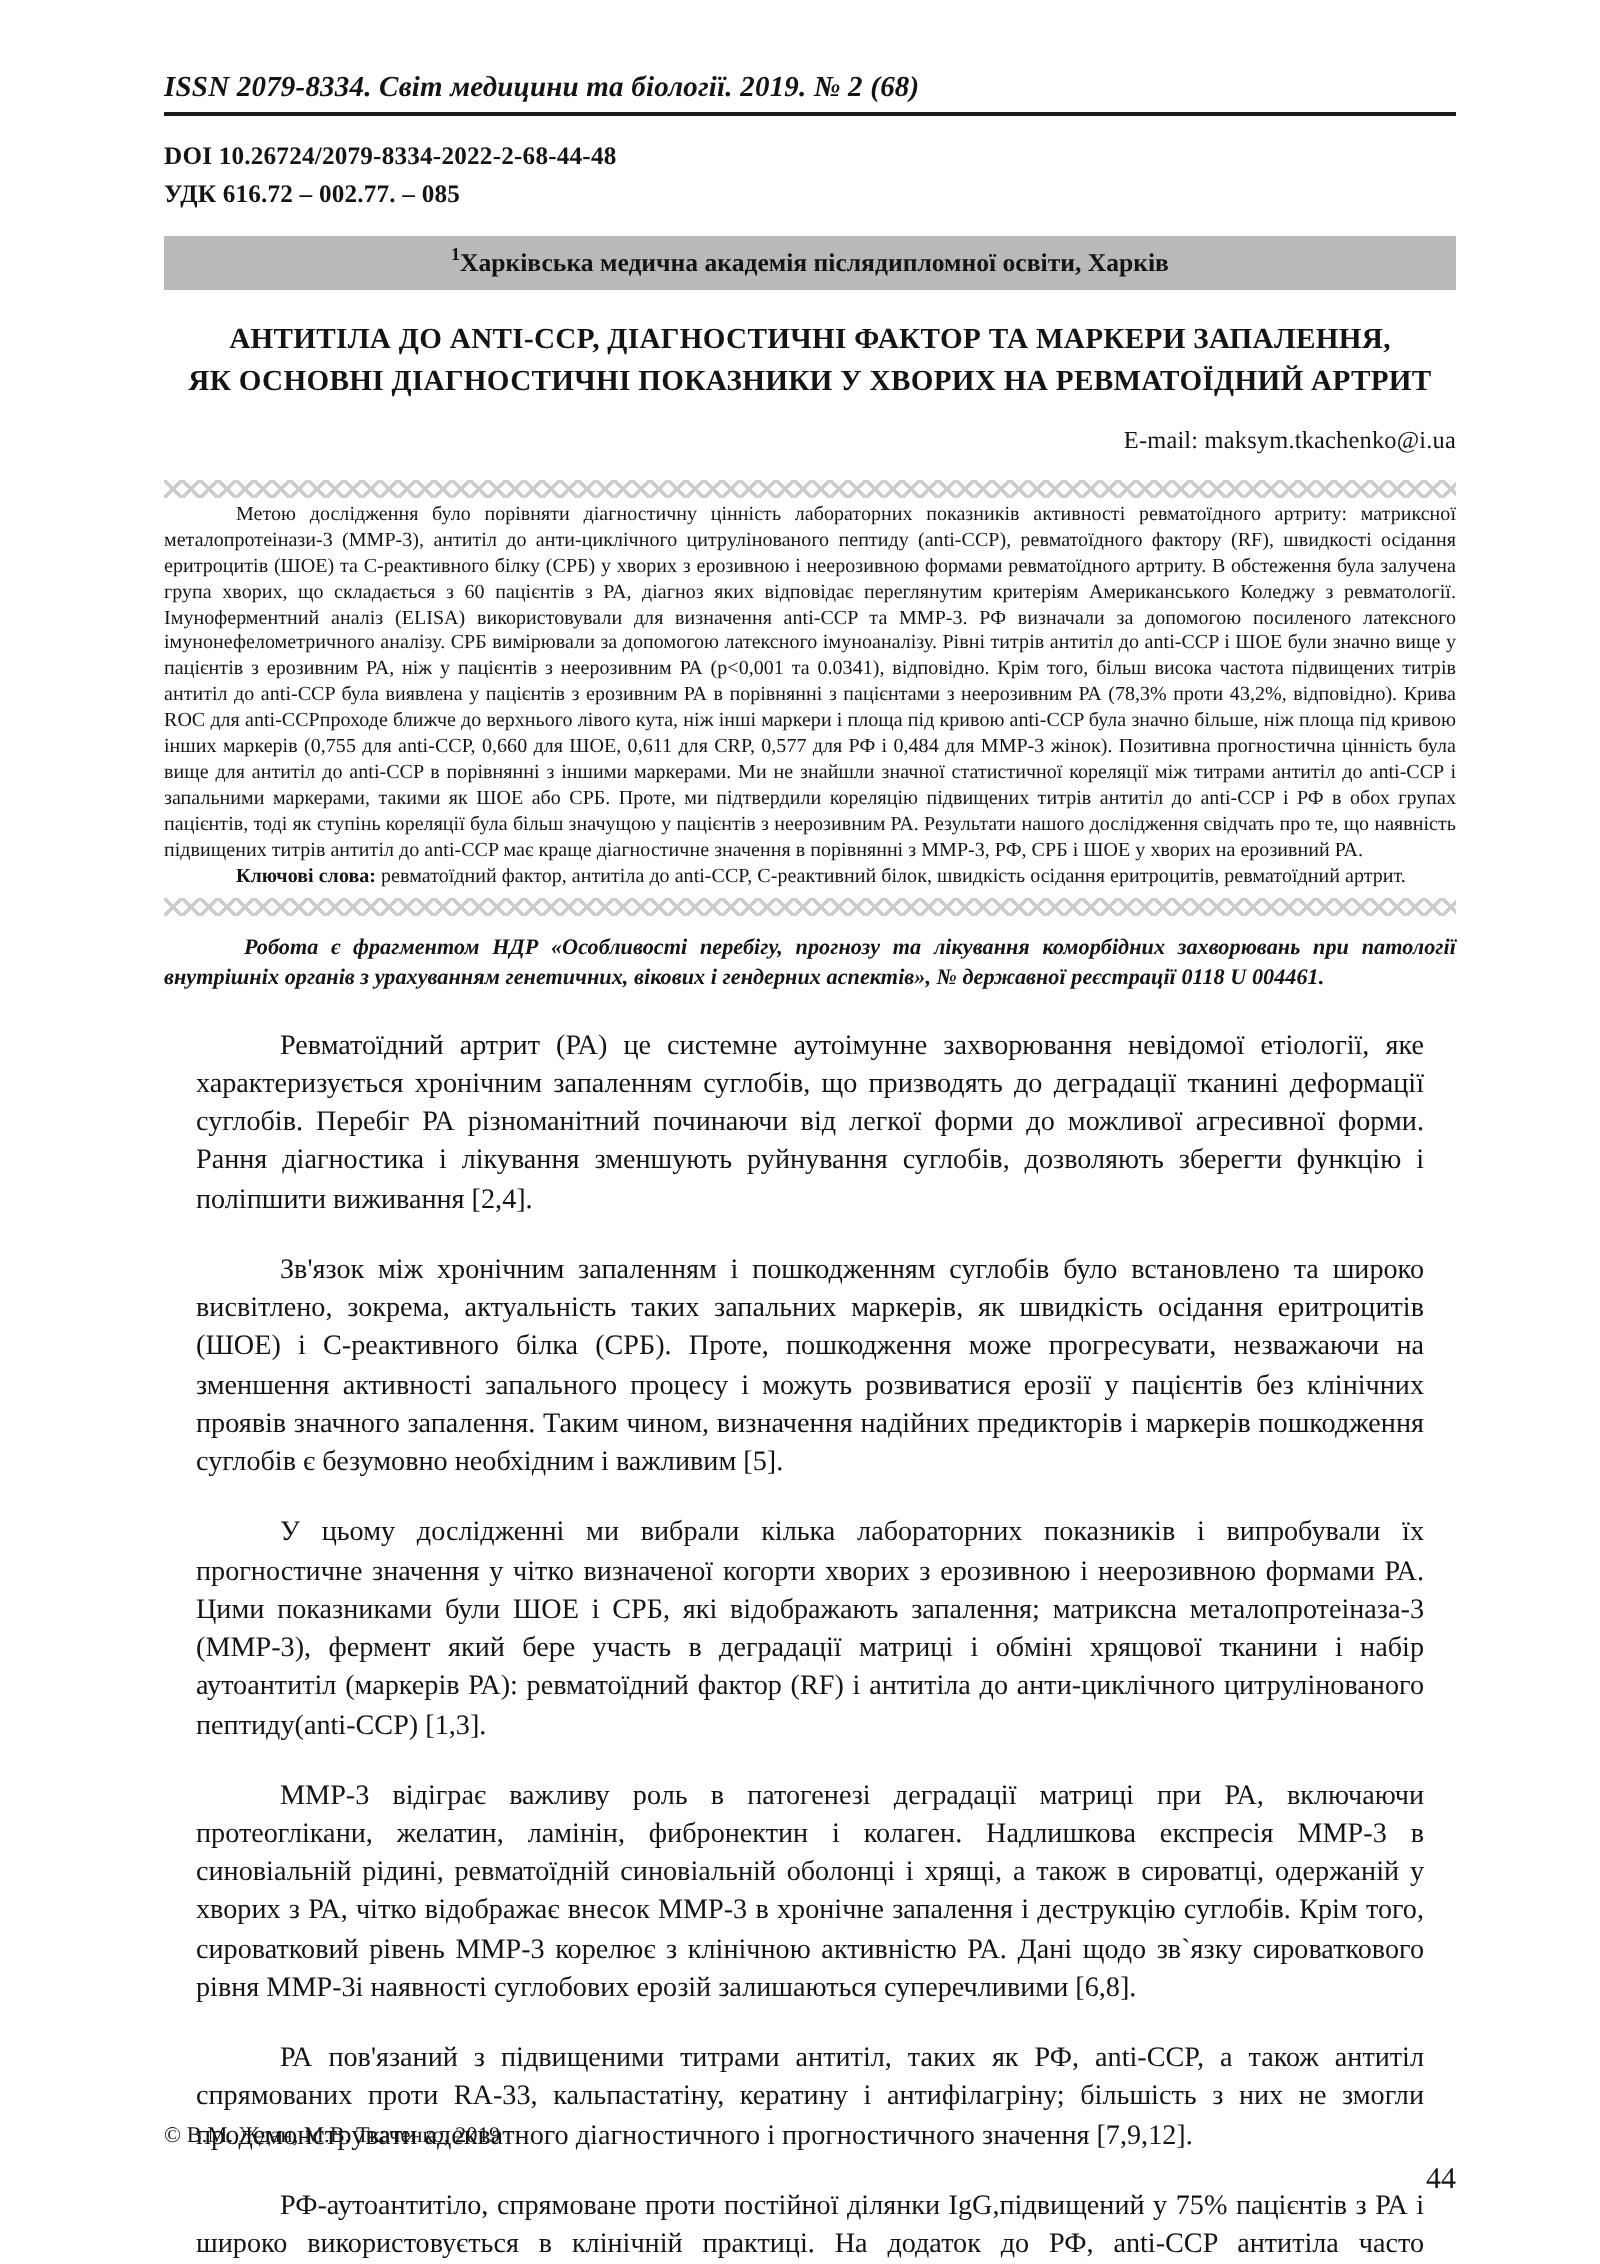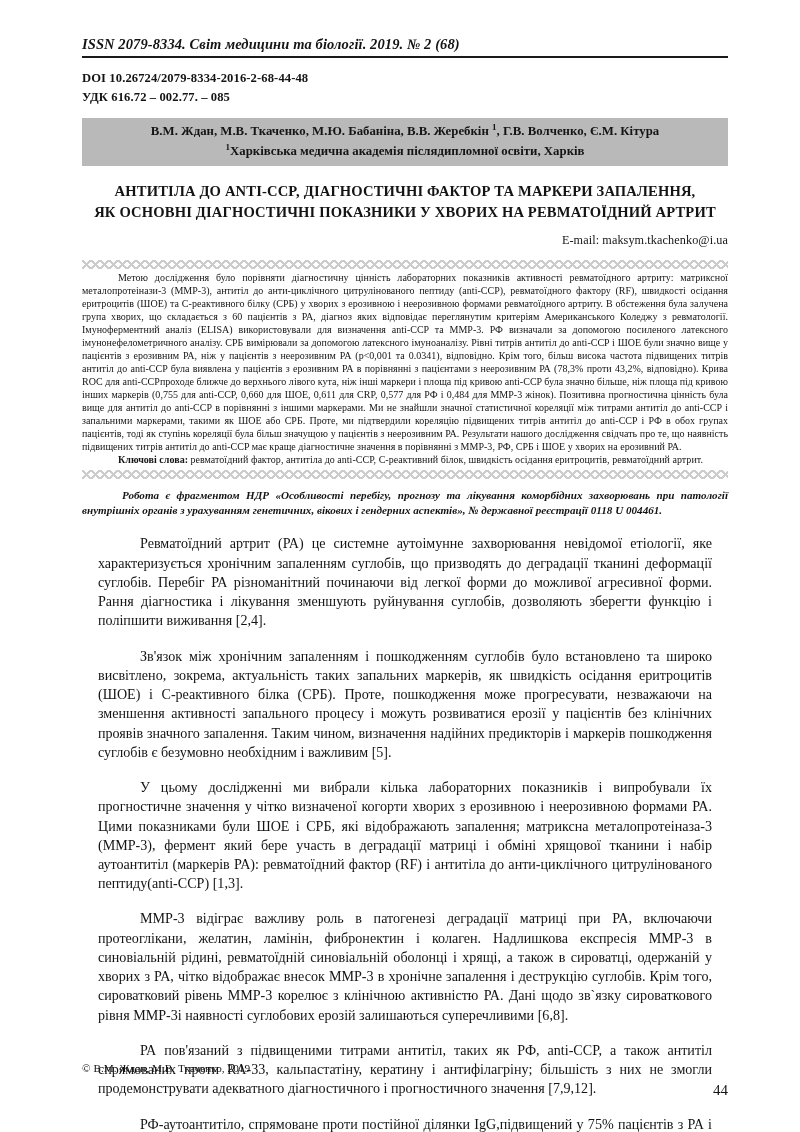--- a/index.html
+++ b/index.html
@@ -153,28 +153,25 @@
 <body>
 
 <div class="page">
   <div class="content">
 
     <div class="runhead-rule">
       <div class="runhead">ISSN 2079-8334. Світ медицини та біології. 2019. № 2 (68)</div>
     </div>
 
     <div class="idblock">
-      <div>DOI 10.26724/2079-8334-2016-2-68-44-48</div>
+      <div>DOI 10.26724/2079-8334-2022-2-68-44-48</div>
       <div>УДК 616.72 – 002.77. – 085</div>
     </div>
 
     <div class="authors">
-      <div>
-        <span>В.М. Ждан, М.В. Ткаченко, М.Ю. Бабаніна, В.В. Жеребкін </span><sup>1</sup><span>, Г.В. Волченко, Є.М. Кітура</span>
-      </div>
       <div><sup>1</sup><span>Харківська медична академія післядипломної освіти,  Харків</span></div>
     </div>
 
     <div class="title">
       <div>АНТИТІЛА ДО ANTI-CCP, ДІАГНОСТИЧНІ ФАКТОР ТА МАРКЕРИ ЗАПАЛЕННЯ,</div>
       <div>ЯК ОСНОВНІ ДІАГНОСТИЧНІ ПОКАЗНИКИ У ХВОРИХ НА РЕВМАТОЇДНИЙ АРТРИТ</div>
     </div>
 
     <div class="email">E-mail: maksym.tkachenko@i.ua</div>
 

